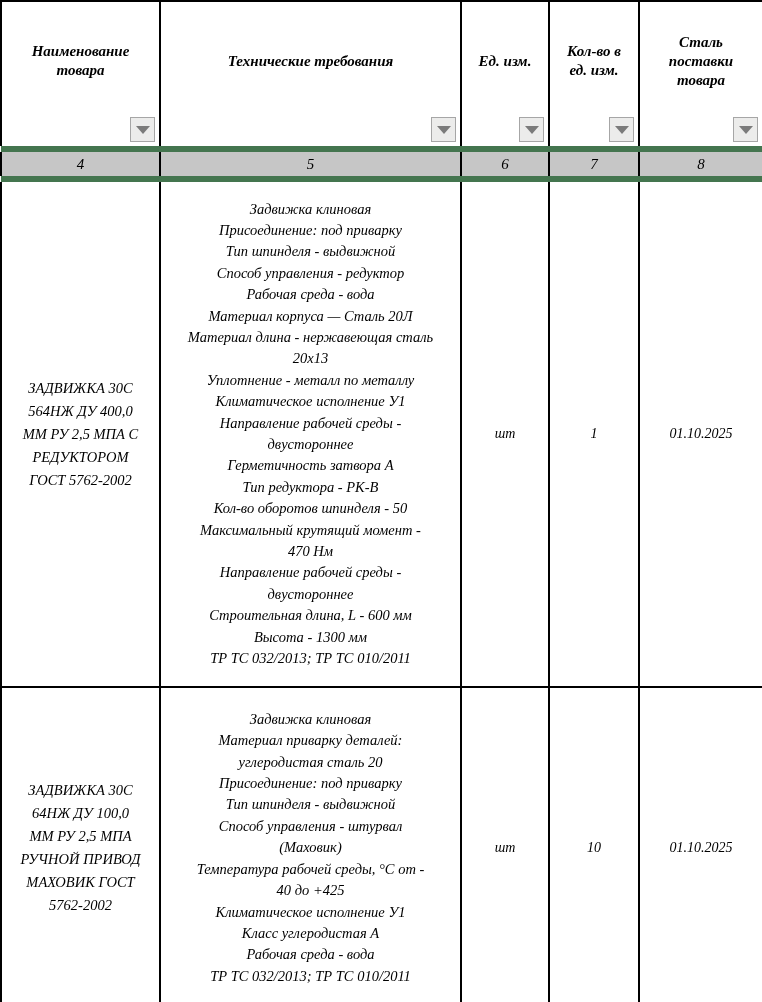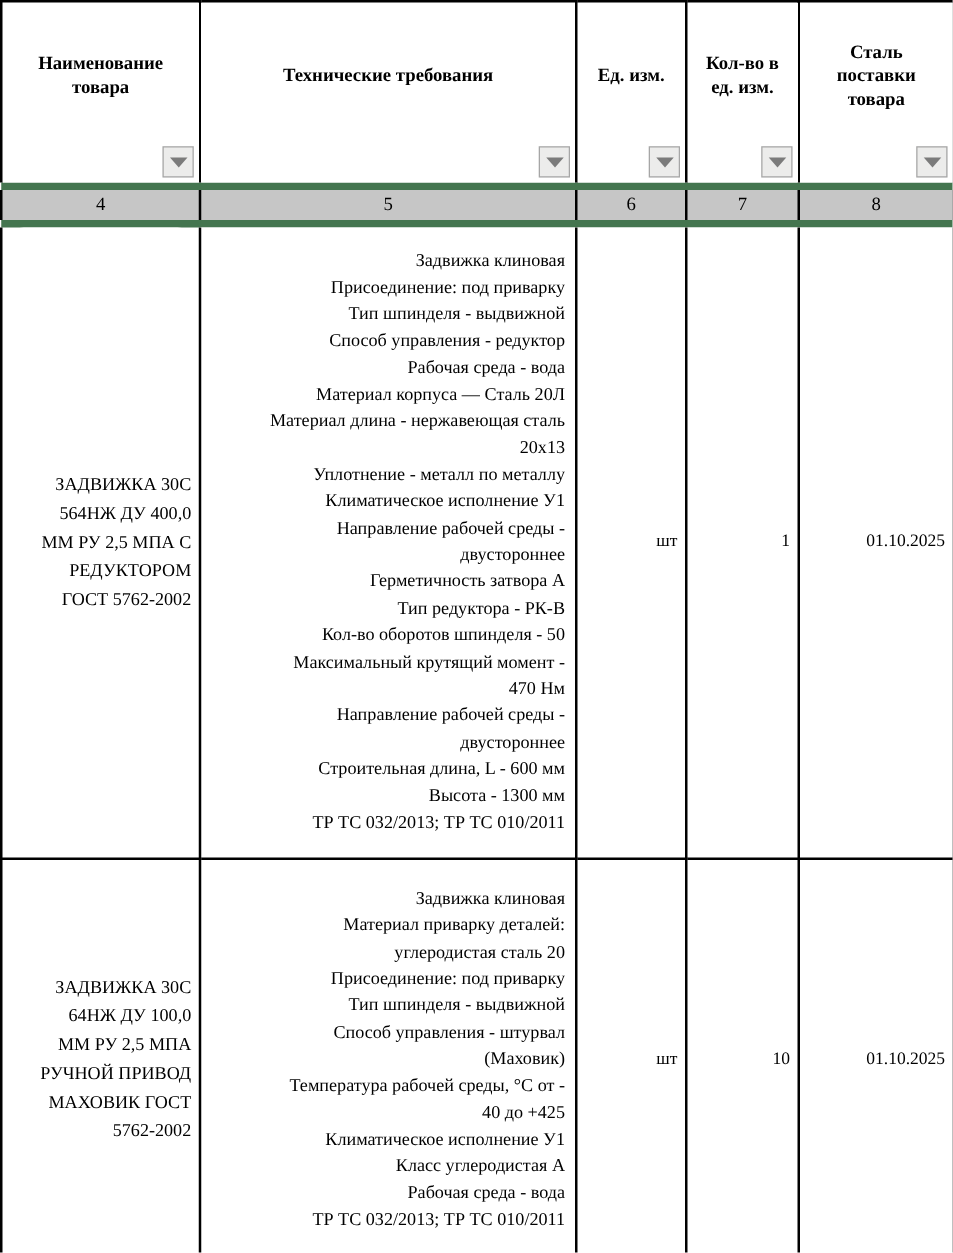--- a/index.html
+++ b/index.html
@@ -13,20 +13,21 @@
     overflow: hidden;
     font-family: "Liberation Serif", "DejaVu Serif", serif;
     color: #000000;
   }
 
   .sheet {
     position: relative;
     width: 685px;
     height: 1002px;
     box-sizing: border-box;
+    font-style: italic;
   }
 
   table.grid {
     border-collapse: collapse;
     table-layout: fixed;
     width: 762px;
   }
 
   
   col.c-name  { width: 159px; }
@@ -102,21 +103,21 @@
     box-sizing: border-box;
   }
 
   
   td.data-cell {
     border-left: 2px solid #000000;
     border-right: 2px solid #000000;
     border-bottom: 2px solid #000000;
     background: #ffffff;
     vertical-align: middle;
-    text-align: right;
+    text-align: center;
     font-size: 14.5px;
     line-height: 21.5px;
     padding: 4px 6px;
     box-sizing: border-box;
   }
   td.data-cell.tech {
     font-size: 14.5px;
     line-height: 21.4px;
     padding: 6px 8px;
   }

